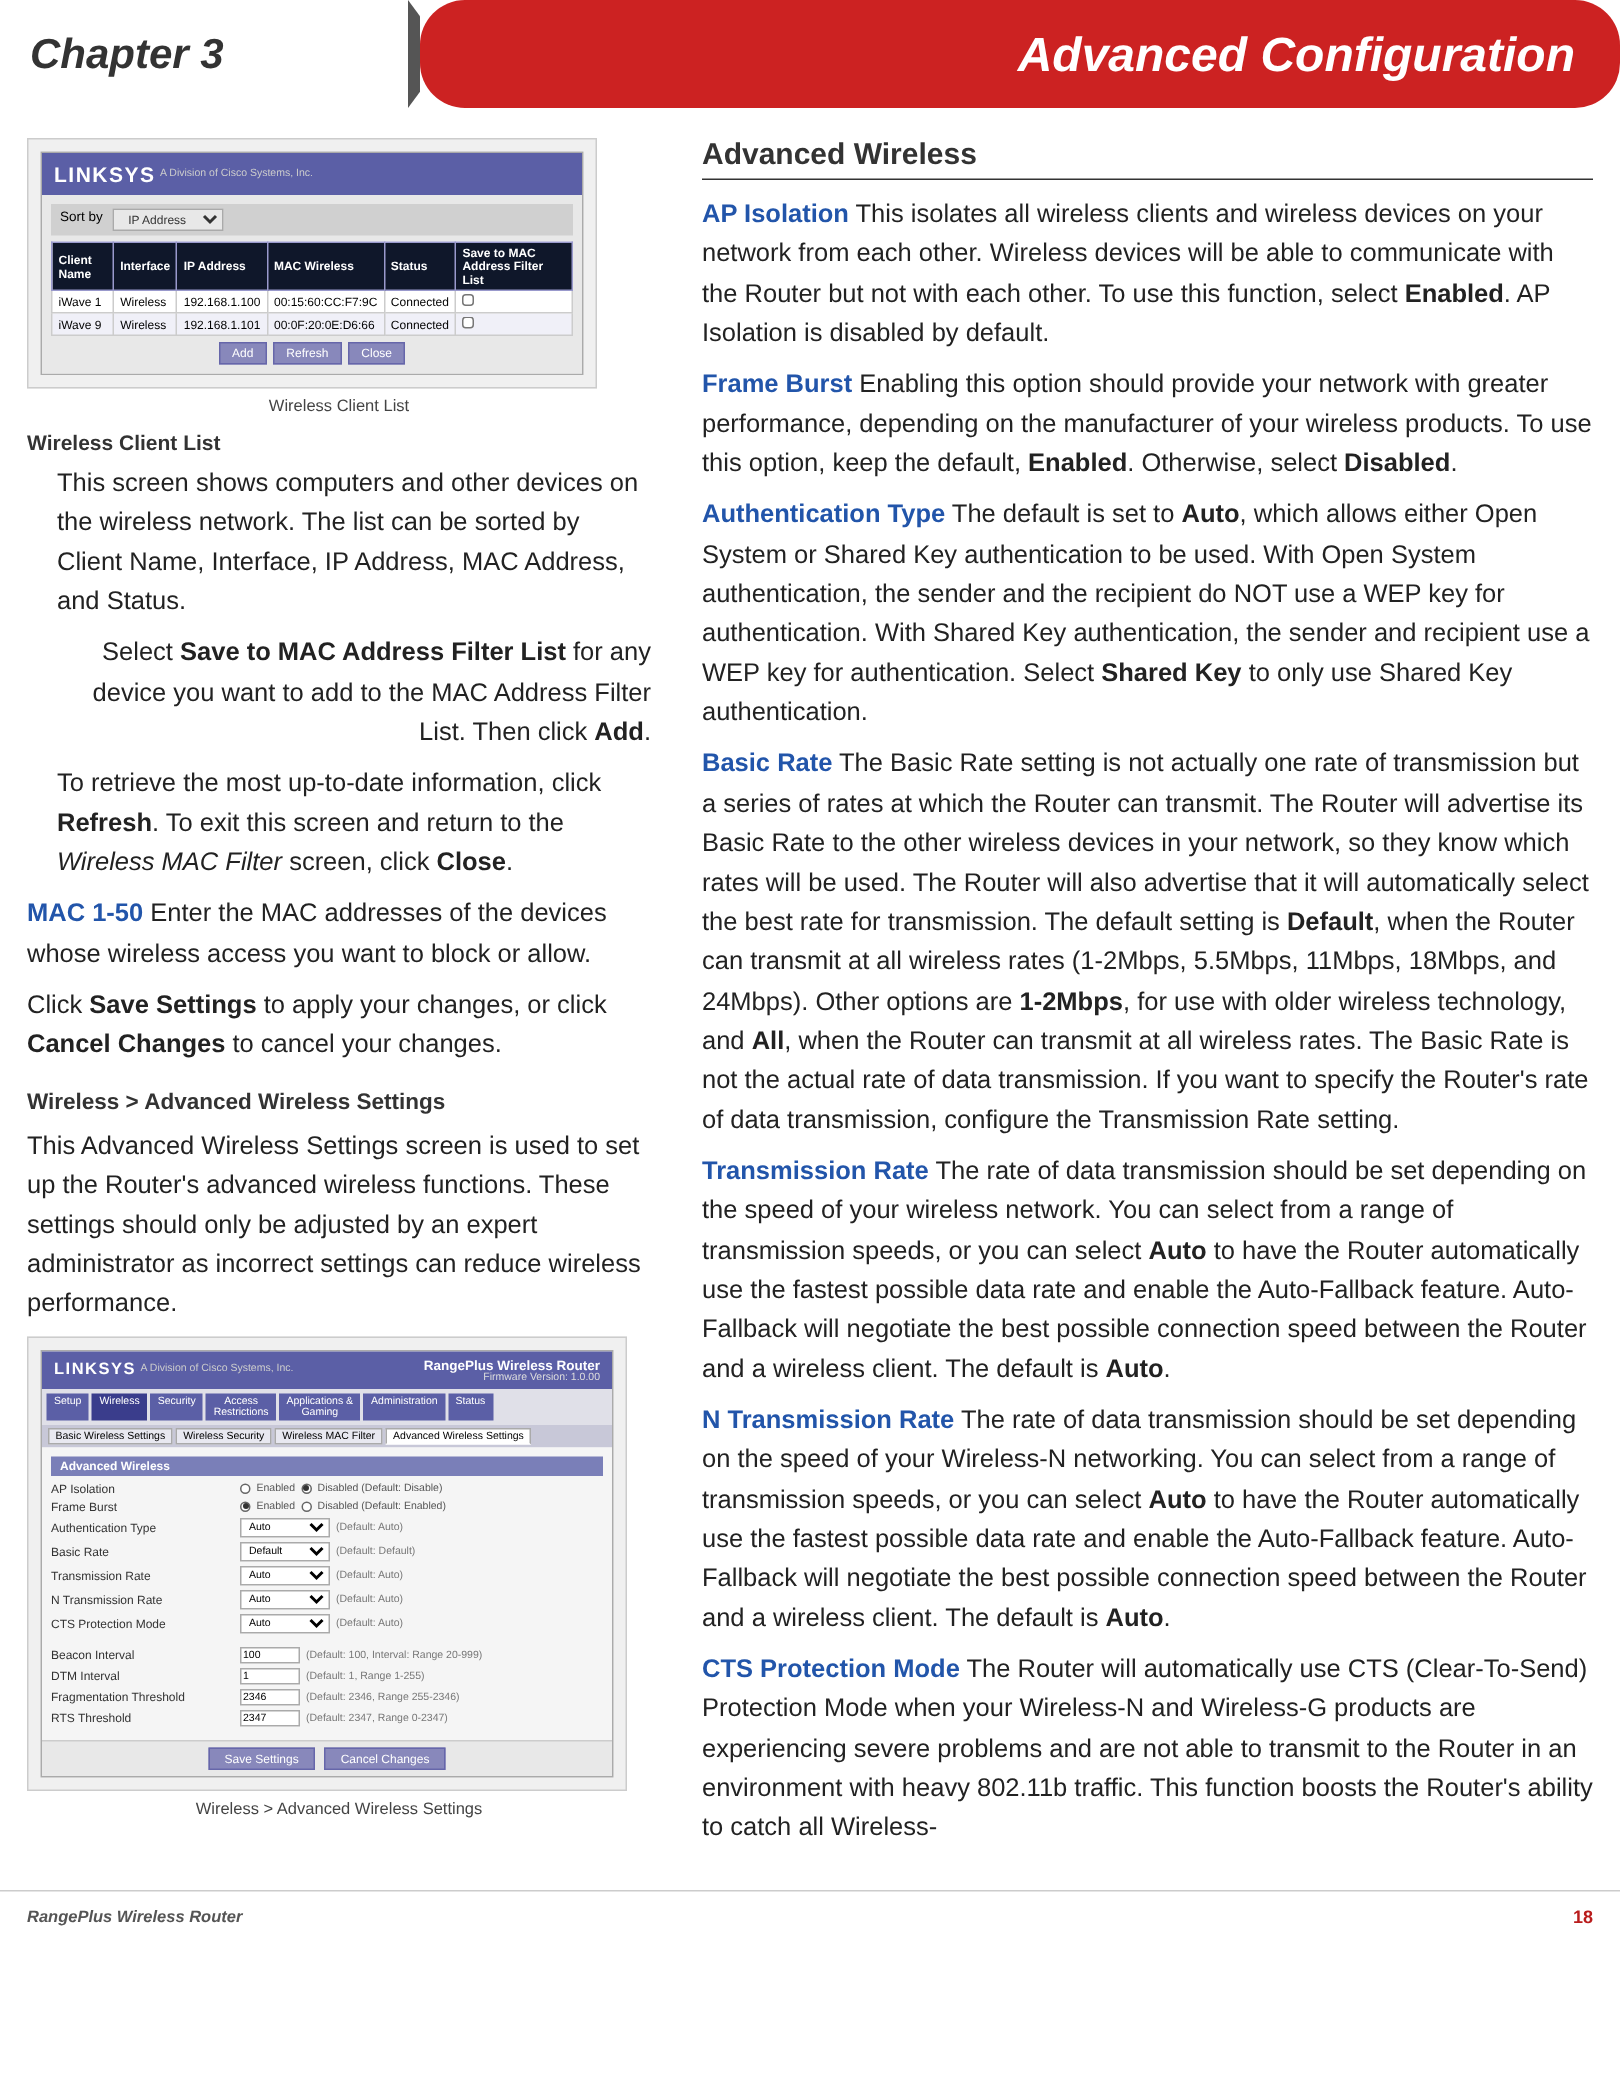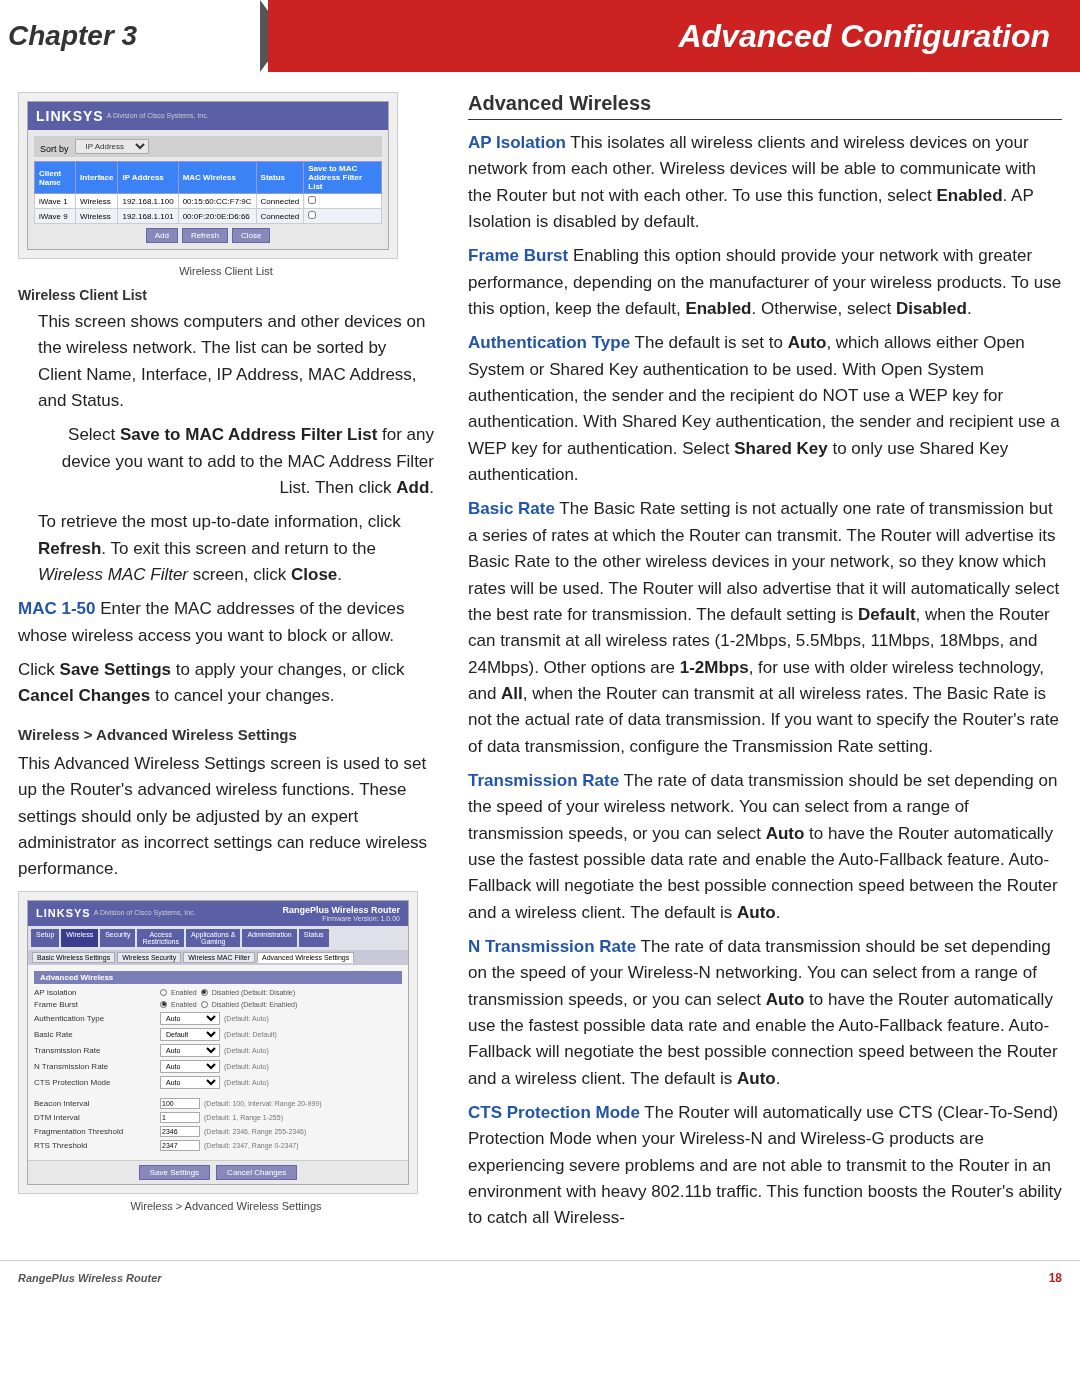--- a/index.html
+++ b/index.html
@@ -18,39 +18,41 @@
       align-items: stretch;
       height: 72px;
       margin-bottom: 20px;
     }
     .chapter-block {
       background: #fff;
       display: flex;
       align-items: center;
       padding: 0 8px;
       min-width: 260px;
+      margin-left: 12px;
     }
     .chapter-block span {
       font-size: 28px;
       font-weight: bold;
       color: #333;
       font-style: italic;
     }
     .header-divider {
       width: 8px;
       background: #555;
       clip-path: polygon(0 0, 100% 15%, 100% 85%, 0 100%);
     }
     .title-block {
       background: #cc2222;
       flex: 1;
       display: flex;
       align-items: center;
       justify-content: flex-end;
       padding: 0 30px;
+      border-radius: 30px;
     }
     .title-block span {
       font-size: 32px;
       font-weight: bold;
       color: #fff;
       font-style: italic;
     }
 
     
     .main-content {
@@ -105,21 +107,21 @@
       line-height: 1.1;
     }
     .ss-body {
       padding: 6px;
       background: #e8e8e8;
     }
     .ss-tab-bar {
       background: #d0d0d0;
       padding: 3px 6px;
       display: flex;
-      align-items: flex-end;
+      align-items: flex-start;
       gap: 6px;
       font-size: 9px;
       margin-bottom: 4px;
     }
     .ss-tab {
       background: #e8e8e8;
       border: 1px solid #aaa;
       padding: 1px 6px;
       font-size: 8px;
       color: #333;
@@ -127,21 +129,21 @@
       align-items: center;
       gap: 2px;
     }
     .ss-table {
       width: 100%;
       border-collapse: collapse;
       font-size: 8px;
       background: #fff;
     }
     .ss-table th {
-      background: #3b82f6;
+      background: #0f172a;
       color: #fff;
       padding: 2px 4px;
       text-align: left;
       font-size: 8px;
       border: 1px solid #9999cc;
     }
     .ss-table td {
       padding: 2px 4px;
       border: 1px solid #ccc;
       font-size: 8px;

